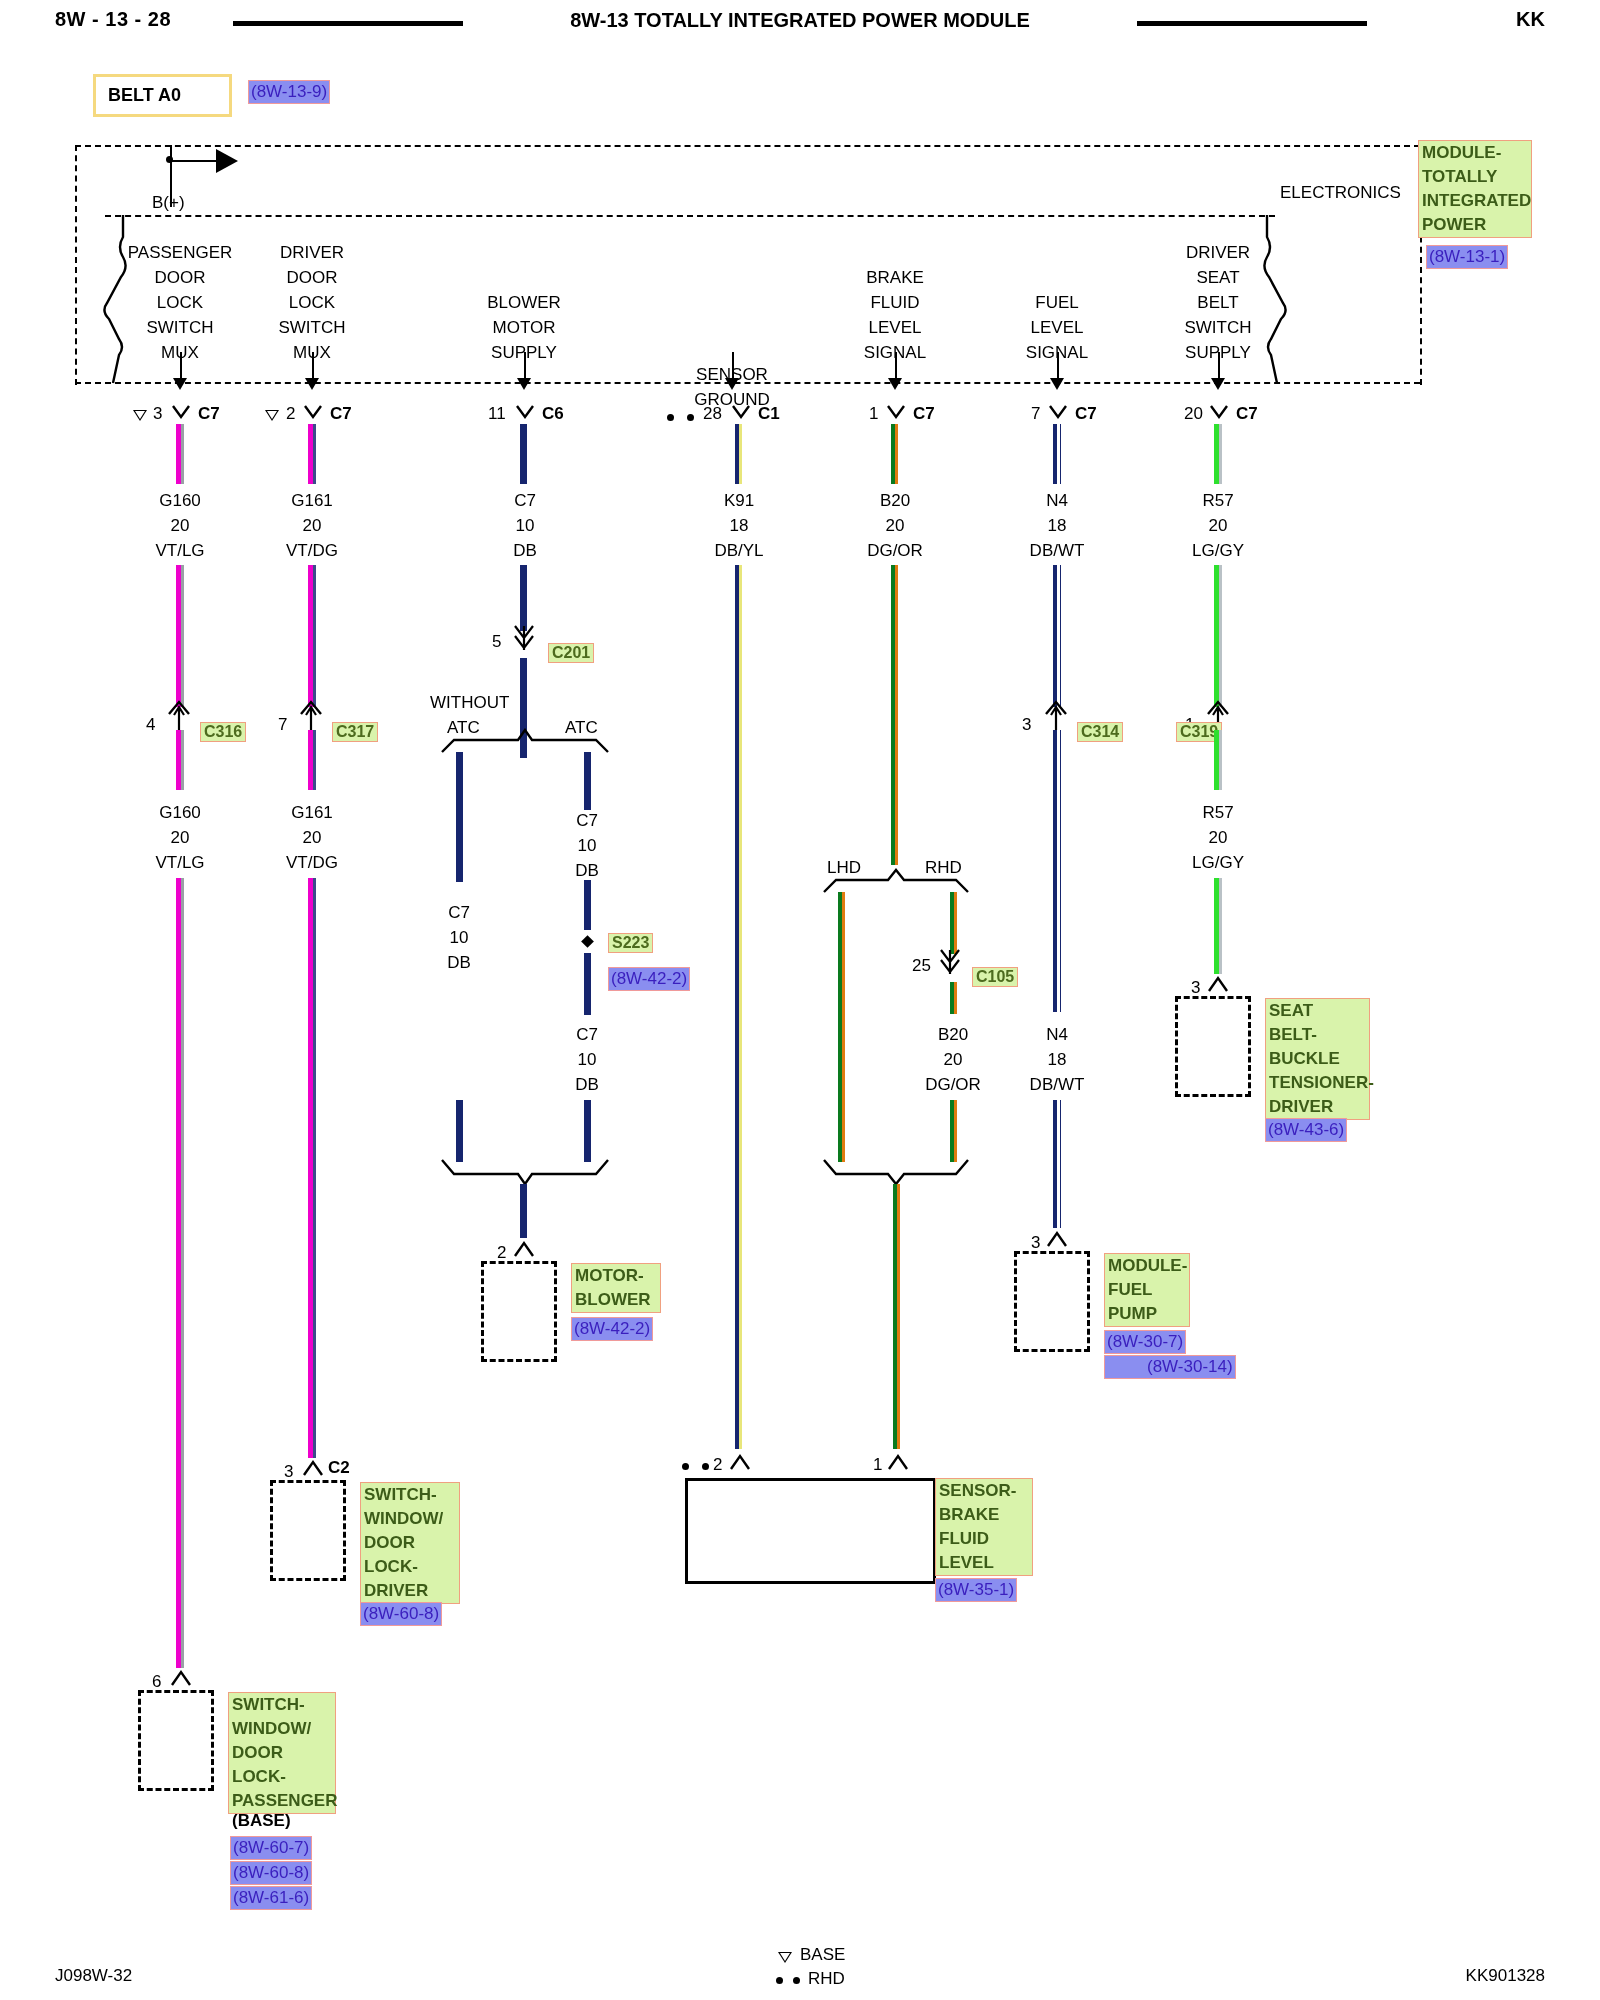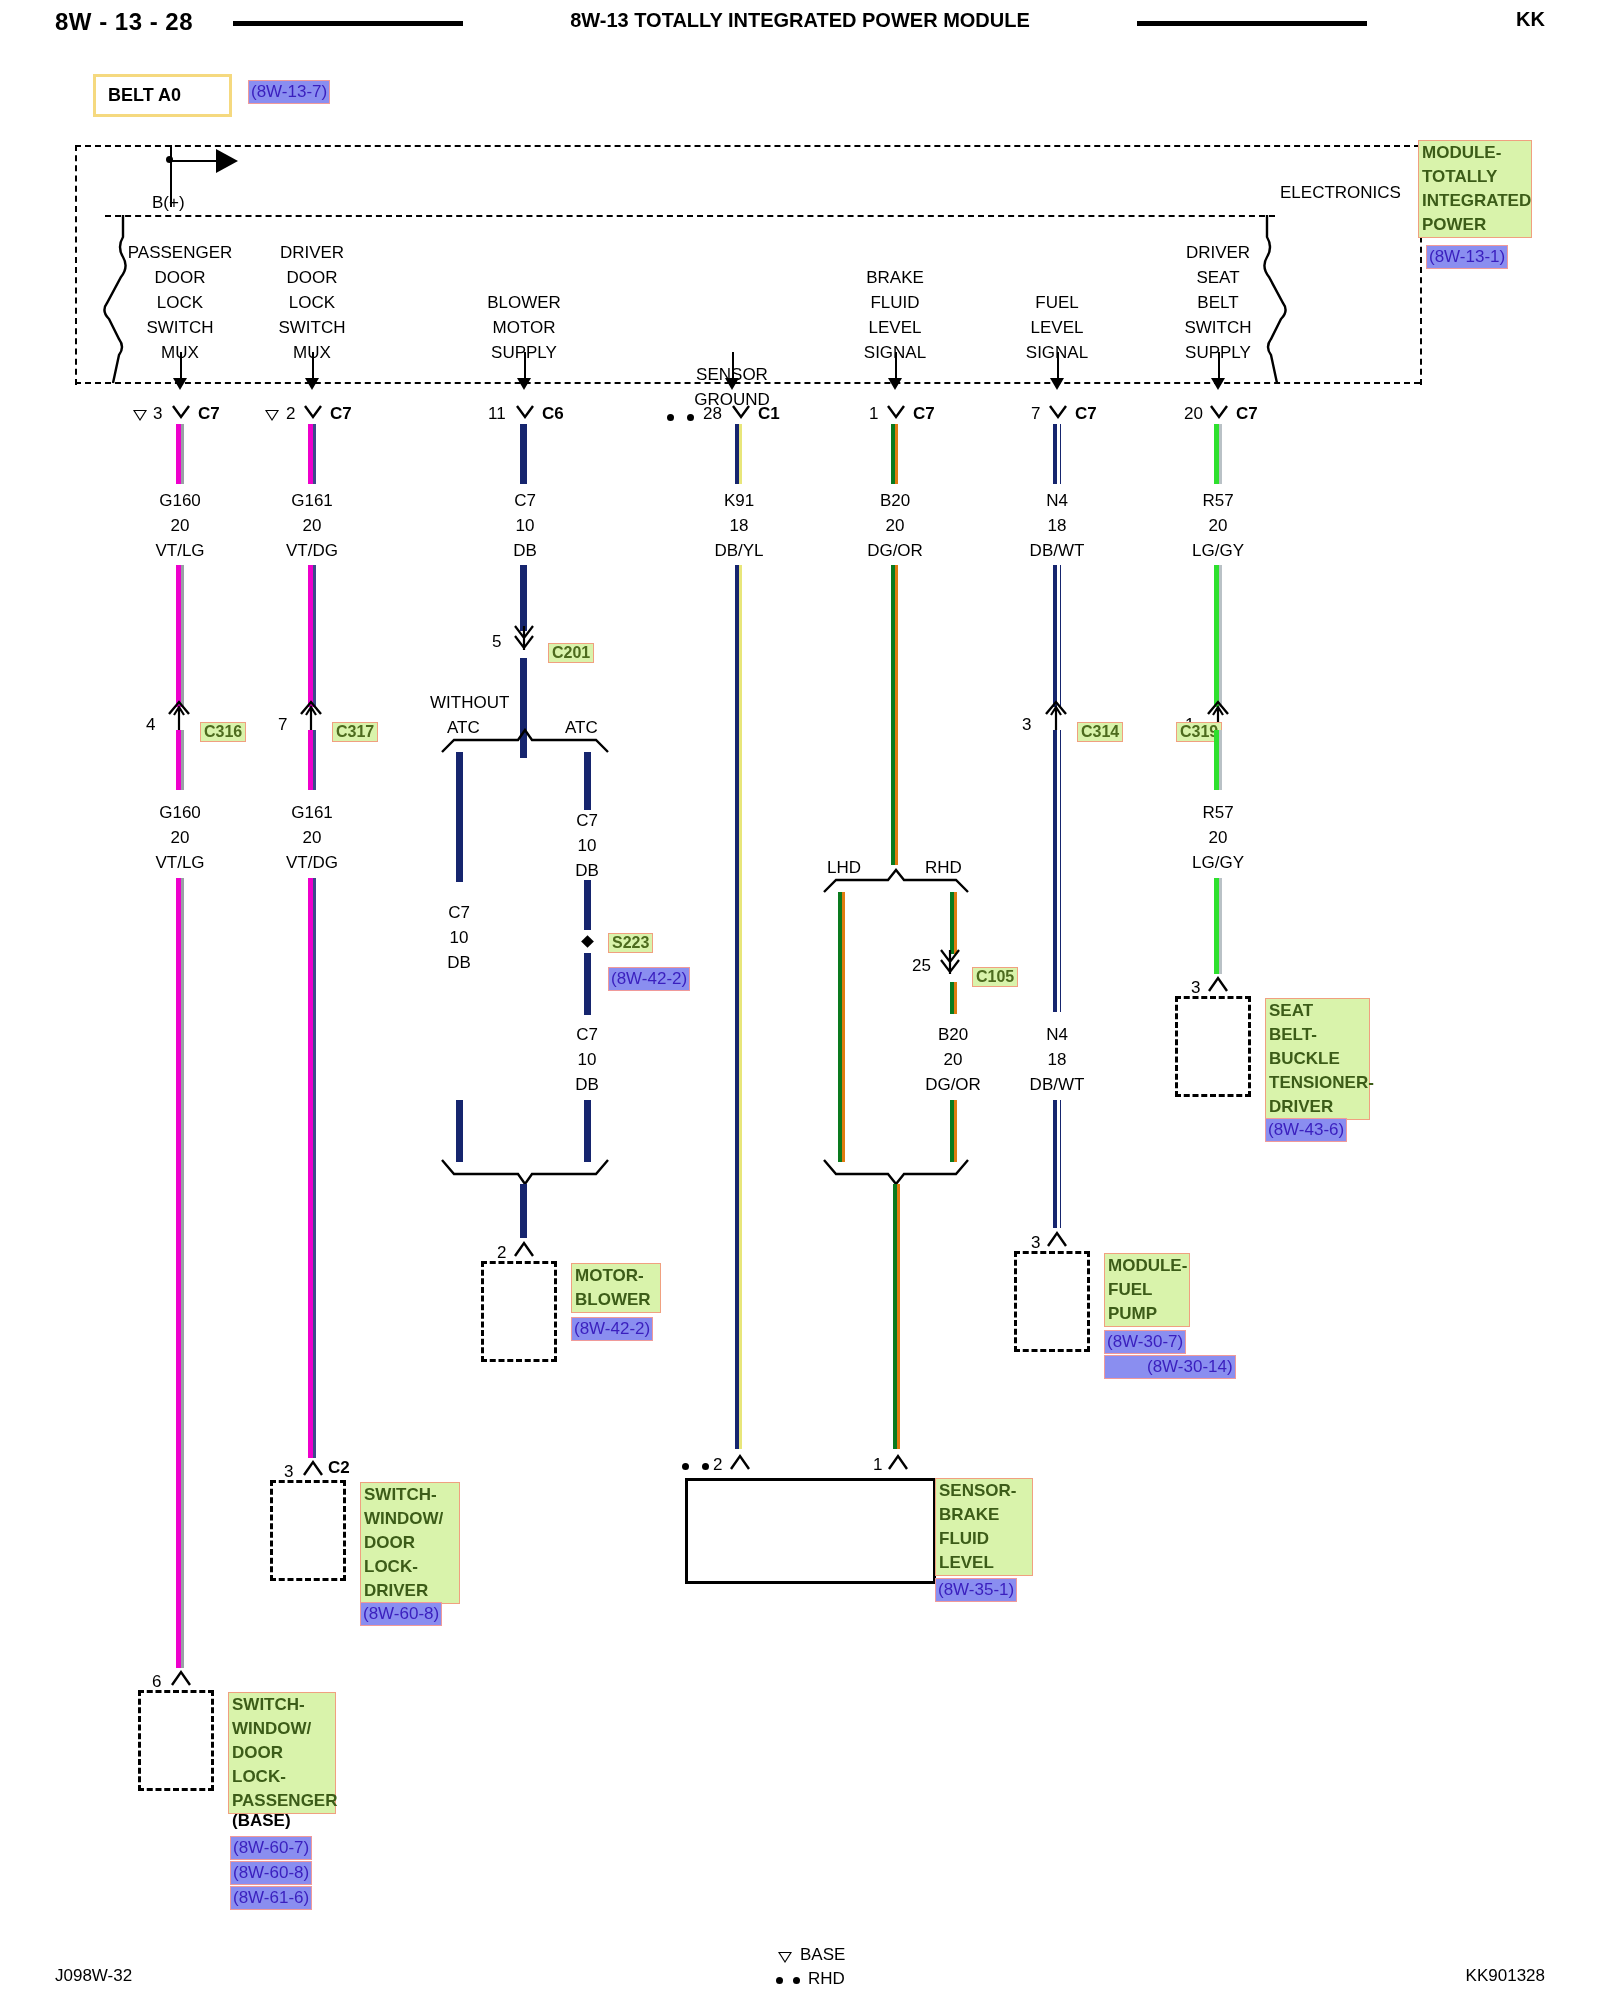--- a/index.html
+++ b/index.html
@@ -1,21 +1,21 @@
 <!DOCTYPE html>
 <html><head>
 <meta charset="utf-8">
 <style>
   html,body{margin:0;padding:0;background:#ffffff;}
   body{width:1600px;height:2000px;position:relative;
        font-family:"Liberation Sans","DejaVu Sans",sans-serif;color:#000;}
   .abs{position:absolute;}
 
   
-  #hdr-left{left:55px;top:8px;font-size:24px;font-weight:bold;letter-spacing:.5px;}
+  #hdr-left{left:55px;top:8px;font-size:20px;font-weight:bold;letter-spacing:.5px;}
   #hdr-title{left:0;top:9px;width:1600px;text-align:center;font-size:20px;font-weight:bold;}
   #hdr-right{right:55px;top:8px;font-size:20px;font-weight:bold;}
   .hdr-rule{position:absolute;height:5px;background:#000;top:21px;}
   #rule-l{left:233px;width:230px;}
   #rule-r{left:1137px;width:230px;}
 
   
   .dash-h{position:absolute;height:0;border-top:2.4px dashed #000;}
   .dash-v{position:absolute;width:0;border-left:2.4px dashed #000;}
   .sol-v{position:absolute;width:0;border-left:2.2px solid #000;}
@@ -73,21 +73,21 @@
 
 <div class="abs" id="hdr-left">8W - 13 - 28</div>
 <div class="abs" id="hdr-title">8W-13 TOTALLY INTEGRATED POWER MODULE</div>
 <div class="abs" id="hdr-right">KK</div>
 <div class="hdr-rule" id="rule-l"></div>
 <div class="hdr-rule" id="rule-r"></div>
 
 <div id="battbox" class="abs">
   <span>BELT A0</span>
 </div>
-<div class="ref" style="left:248px;top:80px;">(8W-13-7)</div>
+<div class="ref" style="left:248px;top:80px;">(8W-13-9)</div>
 
 <div class="dash-h" style="left:75px;top:145px;width:1345px;"></div>
 <div class="dash-v" style="left:75px;top:145px;height:240px;"></div>
 <div class="dash-v" style="left:1420px;top:145px;height:240px;"></div>
 
 <div class="dash-h" style="left:105px;top:215px;width:1170px;"></div>
 
 <div class="dash-h" style="left:75px;top:382px;width:1345px;"></div>
 
 <div class="abs" style="left:95px;top:215px;">

